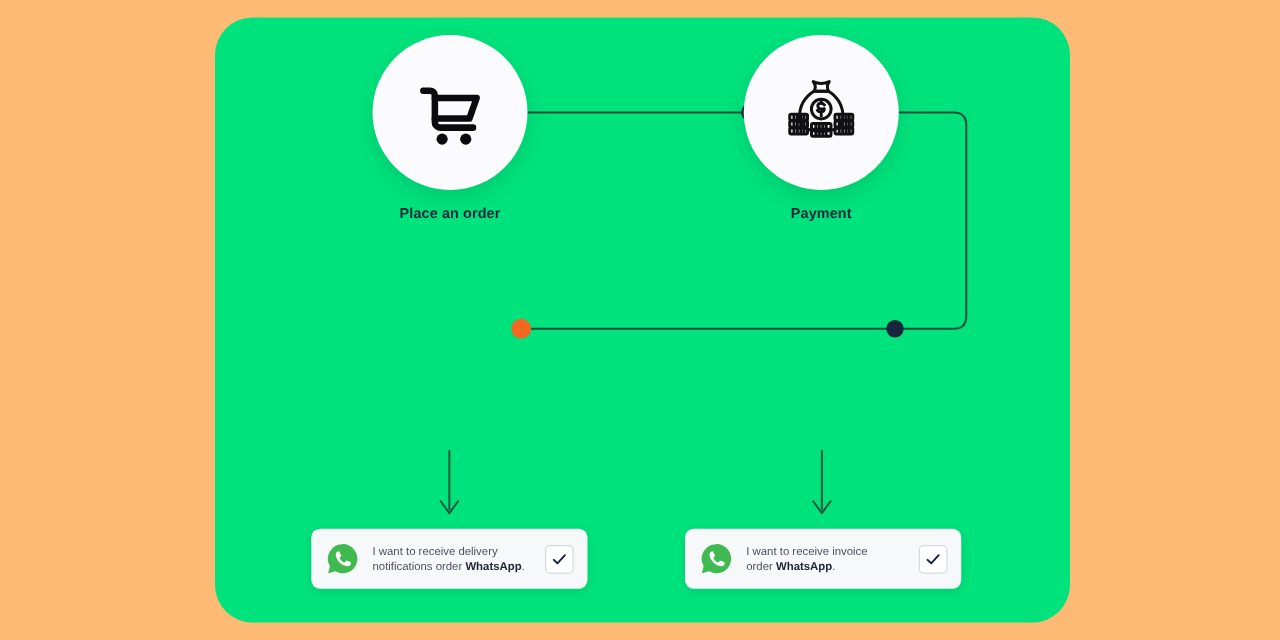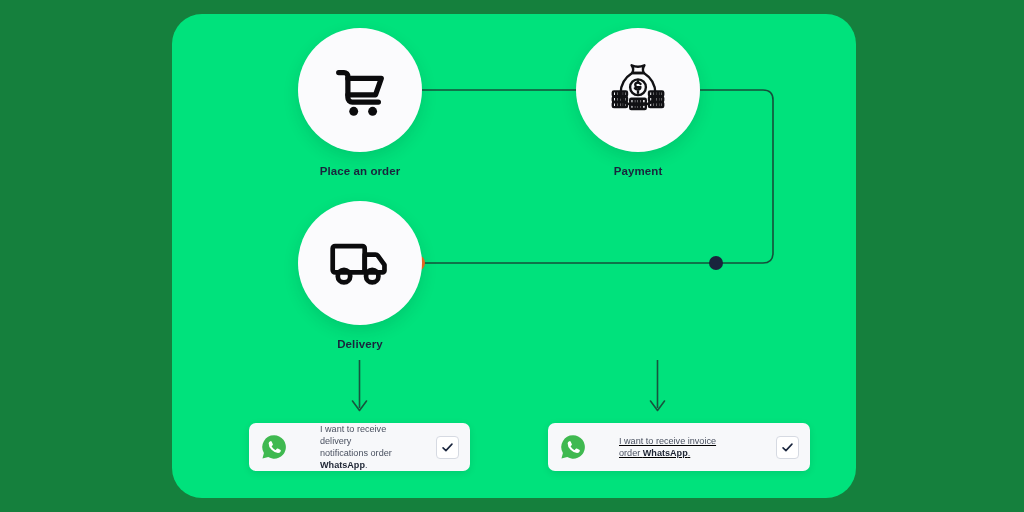--- a/index.html
+++ b/index.html
@@ -10,21 +10,21 @@
   body {
     width: 1024px;
     height: 512px;
     font-family: "Liberation Sans", sans-serif;
     overflow: hidden;
   }
   #stage {
     position: relative;
     width: 1024px;
     height: 512px;
-    background: #15803d;
+    background: #fdba74;
   }
   
   #panel {
     position: absolute;
     left: 172px;
     top: 14px;
     width: 684px;
     height: 484px;
     background: #00e27c;
     border-radius: 30px;
@@ -59,39 +59,38 @@
   .node .disc svg { display: block; }
   .node .caption {
     margin-top: 13px;
     font-size: 11.5px;
     font-weight: bold;
     color: #19253d;
     letter-spacing: 0.1px;
     white-space: nowrap;
   }
   #node-order    { left: 298px; top: 28px; }
-  #node-payment  { left: 576px; top: 28px; }
+  #node-payment  { left: 595px; top: 28px; }
   #node-delivery { left: 298px; top: 201px; }
   #node-invoice  { left: 595px; top: 201px; }
 
   
   .optin {
     position: absolute;
     height: 48px;
     background: #f7f8fa;
     border-radius: 7px;
     box-shadow: 0 2px 7px rgba(0, 60, 35, 0.13);
     display: flex;
     align-items: center;
     padding: 0 11px 0 12px;
     box-sizing: border-box;
-    gap: 22px;
   }
   #optin-delivery { left: 249px; top: 423px; width: 221px; }
-  #optin-invoice  { left: 548px; top: 423px; width: 262px; text-decoration: underline; }
+  #optin-invoice  { left: 548px; top: 423px; width: 221px; }
 
   .optin .wa-logo { flex: 0 0 auto; margin-right: 11px; }
   .optin .msg {
     flex: 1 1 auto;
     font-size: 9.1px;
     line-height: 12.2px;
     color: #4a5160;
     text-align: left;
   }
   .optin .msg b { color: #1d2433; font-weight: bold; text-align: center; }
@@ -182,33 +181,20 @@
           <rect x="27.5" y="45.5" width="17" height="5.2" rx="1.2"></rect>
           <rect x="27.5" y="51.5" width="17" height="5.2" rx="1.2"></rect>
           <path d="M 31.3 46.8 v 2.6 M 34.3 46.8 v 2.6 M 37.3 46.8 v 2.6 M 40.3 46.8 v 2.6"></path>
           <path d="M 31.3 52.8 v 2.6 M 34.3 52.8 v 2.6 M 37.3 52.8 v 2.6 M 40.3 52.8 v 2.6"></path>
         </g>
       </svg>
     </div>
     <div class="caption">Payment</div>
   </div>
 
-  <div class="node" id="node-delivery">
-    <div class="disc">
-      <svg width="64" height="64" viewBox="0 0 68 64" xmlns="http://www.w3.org/2000/svg">
-        <g fill="none" stroke="#0b0b0d" stroke-width="5" stroke-linecap="round" stroke-linejoin="round">
-          <rect x="5" y="14" width="34" height="28" rx="2.5"></rect>
-          <path d="M 39 23 h 11.5 a 3 3 0 0 1 2.4 1.2 L 60 34 v 6 a 2 2 0 0 1 -2 2 H 39 z"></path>
-        </g>
-        <circle cx="17" cy="46" r="6.6" fill="none" stroke="#0b0b0d" stroke-width="5"></circle>
-        <circle cx="47" cy="46" r="6.6" fill="none" stroke="#0b0b0d" stroke-width="5"></circle>
-      </svg>
-    </div>
-    <div class="caption">Delivery</div>
-  </div>
 
 
   <div class="optin" id="optin-delivery">
     <svg class="wa-logo" width="26" height="26" viewBox="0 0 32 32" xmlns="http://www.w3.org/2000/svg">
       <path d="M 16 1.6 A 14.4 14.4 0 0 0 3.6 23.3 L 1.8 30.2 L 8.9 28.4 A 14.4 14.4 0 1 0 16 1.6 z" fill="#3fb950"></path>
       <path d="M 11.6 8.8 q 1.1 -0.3 1.6 0.7 l 1.4 3 q 0.3 0.7 -0.3 1.3 l -1 1 q -0.3 0.4 0 0.9
                1.4 2.6 4.2 3.9 0.5 0.2 0.9 -0.2 l 1 -1.2 q 0.5 -0.6 1.3 -0.3 l 3 1.4
                q 1 0.5 0.7 1.5 -0.5 2.4 -3.3 2.5 -4.3 0.1 -8.1 -3.8 -3.8 -3.9 -3.6 -8 0.1 -2.4 2.2 -2.7 z" fill="#ffffff"></path>
     </svg>
     <div class="msg">

